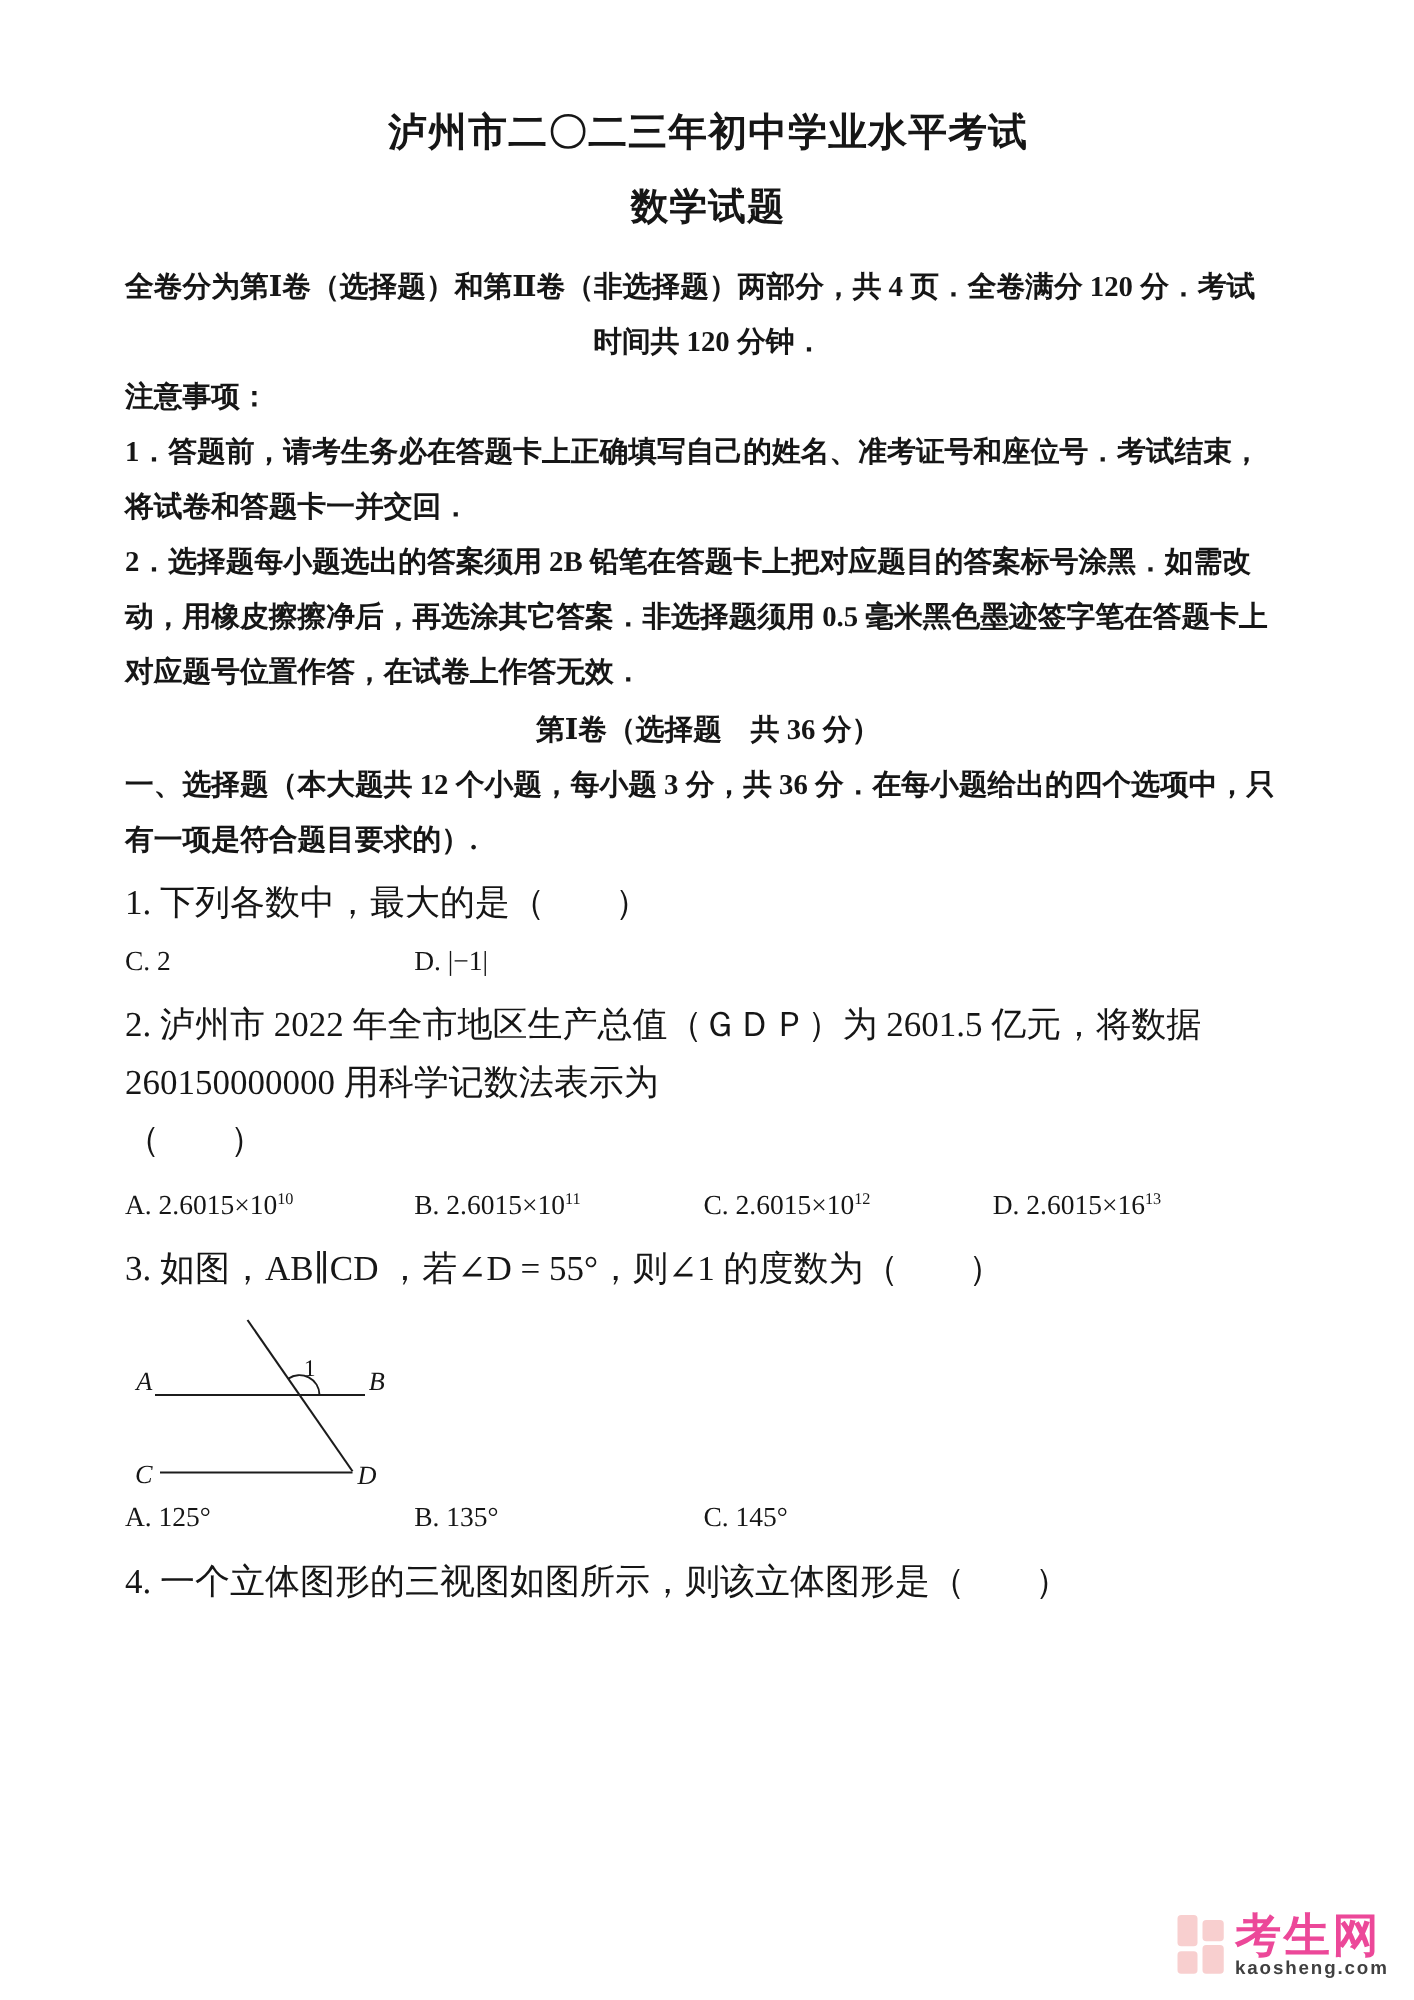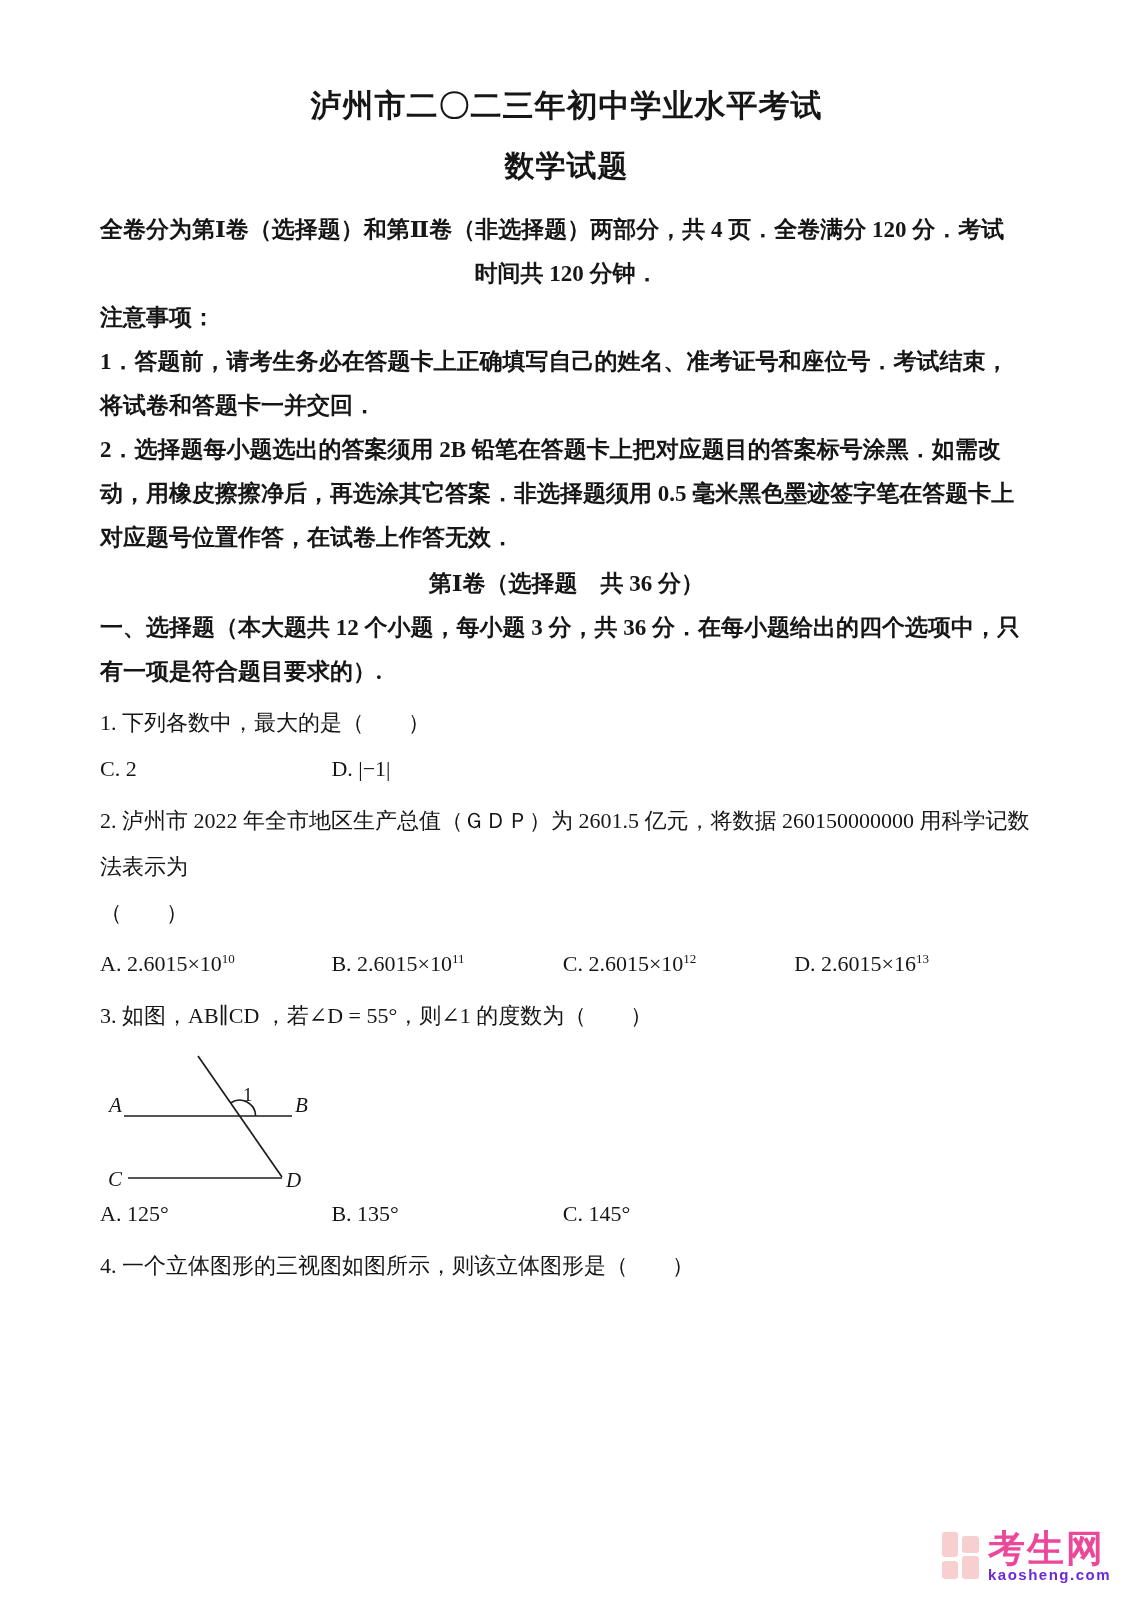--- a/index.html
+++ b/index.html
@@ -11,21 +11,21 @@
     position: relative;
     overflow: hidden;
   }
   .page { padding: 86px 98px 0 100px; }
   .center { text-align: center; }
   .bold { font-weight: 700; }
   .t-line { font-size: 23px; line-height: 44px; }
   .title { font-size: 31px; line-height: 40px; letter-spacing: 1px; }
   .subtitle { font-size: 30px; line-height: 40px; margin-top: 20px; letter-spacing: 1px; }
   .intro { margin-top: 22px; }
-  .q-line { font-size: 22px; line-height: 46px; }
+  .q-line { font-size: 28px; line-height: 46px; }
   .q-block { margin-top: 6px; }
   .opts { display: flex; font-size: 22px; line-height: 46px; }
   .opts .opt { width: 24.8%; }
   .opts .opt:last-child { width: 25.6%; }
   sup { font-size: 13px; }
   .sec-header { margin-top: 2px; }
   .figure-wrap { margin: 2px 0 0 6px; width: 232px; height: 150px; }
   .figure-wrap svg { display: block; }
   .fig-label { font-family: "Liberation Serif", serif; font-style: italic; font-size: 21px; fill: #161616; }
   .fig-num { font-family: "Liberation Serif", serif; font-style: normal; font-size: 19px; fill: #161616; }
@@ -126,15 +126,15 @@
 
 <div class="watermark">
   <div class="wm-logo">
     <div class="blk" style="left: 0px; top: 0px; width: 16px; height: 25px; background: rgb(248, 207, 207);"></div>
     <div class="blk" style="left: 0px; top: 29px; width: 16px; height: 18px; background: rgb(248, 207, 207);"></div>
     <div class="blk" style="left: 20px; top: 4px; width: 17px; height: 17px; background: rgb(248, 207, 207);"></div>
     <div class="blk" style="left: 20px; top: 24px; width: 17px; height: 23px; background: rgb(248, 207, 207);"></div>
   </div>
   <div class="wm-text-col">
     <div class="wm-name" style="color: #ec4899;">考生网</div>
-    <div class="wm-domain" style="color: #6d28d9;">kaosheng.com</div>
+    <div class="wm-domain" style="color: #404040;">kaosheng.com</div>
   </div>
 </div>
 
 </body></html>

